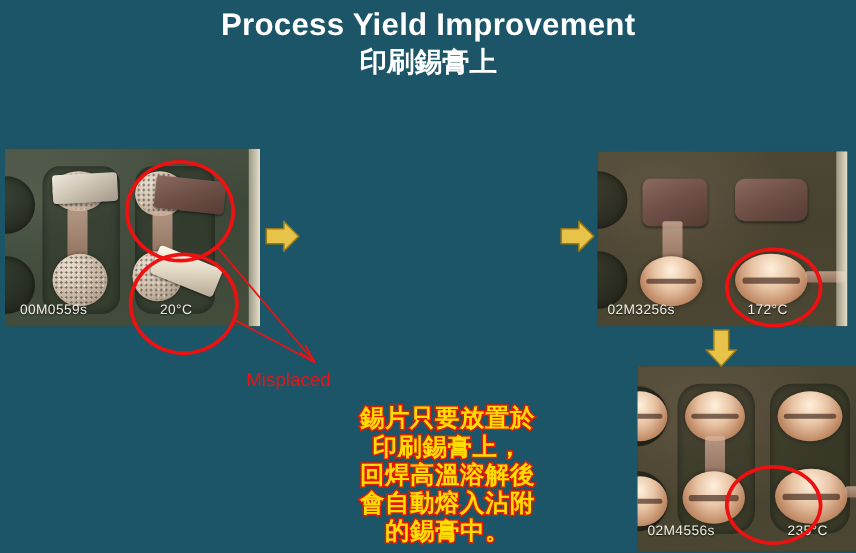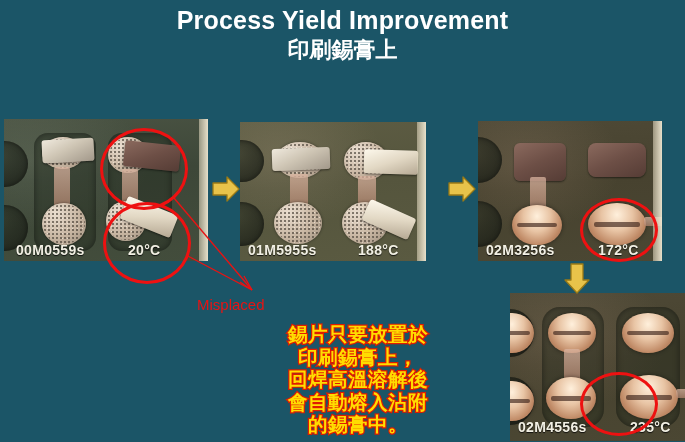--- a/index.html
+++ b/index.html
@@ -167,22 +167,22 @@
     top: 46%;
     height: 10%;
     background: rgba(60,36,26,0.65);
     border-radius: 2px;
   }
 
   
   .stamp {
     position: absolute;
     font-family: "Liberation Sans", sans-serif;
-    font-size: 14px;
-    font-weight: bold;
+    font-size: 11px;
+    font-weight: normal;
     color: #f2f0e4;
     letter-spacing: 0.3px;
     text-shadow: 0 1px 1px rgba(0,0,0,0.8);
     white-space: nowrap;
   }
 
   
   .red-circle {
     position: absolute;
     border: 3px solid #ee1111;
@@ -252,44 +252,22 @@
     <div class="paste speck" style="left:102px; top:82px; width:40px; height:40px;"></div>
     <div class="preform dark" style="left:120px; top:24px; width:56px; height:26px; transform:rotate(6deg);"></div>
     <div class="preform bright" style="left:118px; top:86px; width:54px; height:24px; transform:rotate(22deg);"></div>
 
     <div class="edge-strip"></div>
 
     <div class="stamp" style="left:12px; top:123px;">00M0559s</div>
     <div class="stamp" style="left:124px; top:123px;">20°C</div>
   </div>
 
-  <div class="panel" style="left:240px; top:122px; width:186px; height:139px;">
-    <div class="photo-bg board-warm"></div>
-
-    <div class="pad" style="left:-20px; top:18px; width:44px; height:42px;"></div>
-    <div class="pad" style="left:-20px; top:80px; width:44px; height:44px;"></div>
-
-    <div class="paste speck" style="left:36px; top:20px; width:48px; height:36px;"></div>
-    <div class="bridge" style="left:50px; top:52px; width:18px; height:34px;"></div>
-    <div class="paste speck" style="left:34px; top:80px; width:48px; height:42px;"></div>
-    <div class="preform" style="left:32px; top:26px; width:58px; height:22px; transform:rotate(-2deg);"></div>
-
-    <div class="paste speck" style="left:104px; top:20px; width:44px; height:38px;"></div>
-    <div class="bridge" style="left:118px; top:54px; width:18px; height:30px;"></div>
-    <div class="paste speck" style="left:102px; top:80px; width:46px; height:42px;"></div>
-    <div class="preform bright" style="left:124px; top:28px; width:54px; height:24px; transform:rotate(2deg);"></div>
-    <div class="preform bright" style="left:124px; top:86px; width:50px; height:23px; transform:rotate(24deg);"></div>
-
-    <div class="edge-strip"></div>
-
-    <div class="stamp" style="left:8px; top:120px;">01M5955s</div>
-    <div class="stamp" style="left:118px; top:120px;">188°C</div>
-  </div>
-
-  <div class="panel" style="left:478px; top:121px; width:184px; height:140px;text-align:right;">
+
+  <div class="panel" style="left:478px; top:121px; width:200px; height:140px;text-align:right;">
     <div class="photo-bg board-hot"></div>
 
     <div class="pad" style="left:-24px; top:16px; width:48px; height:46px;"></div>
     <div class="pad" style="left:-24px; top:80px; width:48px; height:46px;"></div>
 
     <div class="preform dark" style="left:36px; top:22px; width:52px; height:38px; border-radius:6px;"></div>
     <div class="bridge" style="left:52px; top:56px; width:16px; height:34px;"></div>
     <div class="joint" style="left:34px; top:84px; width:50px; height:40px;"></div>
 
     <div class="preform dark" style="left:110px; top:22px; width:58px; height:34px; border-radius:8px;"></div>

